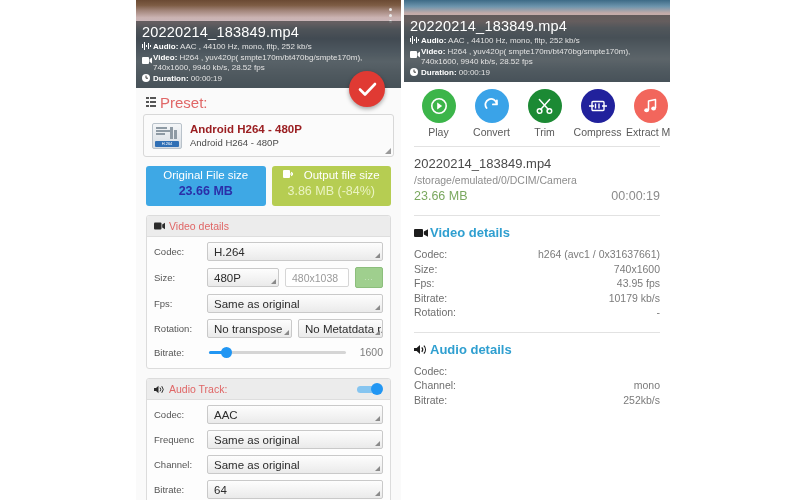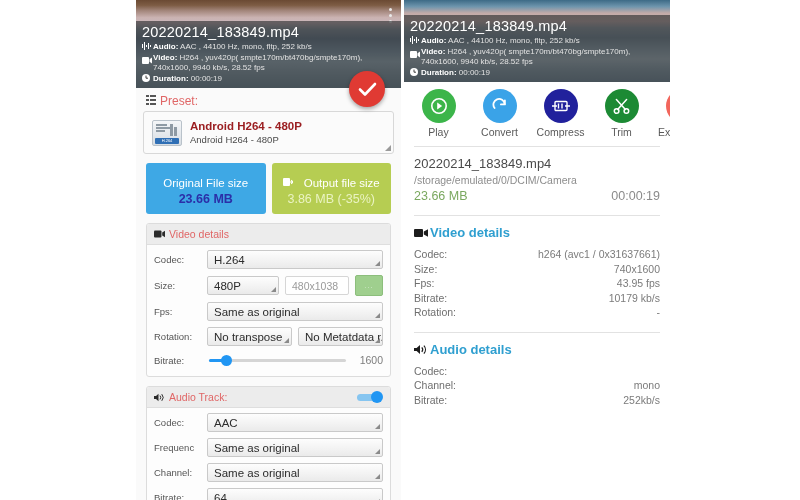--- a/index.html
+++ b/index.html
@@ -72,21 +72,21 @@
     width: 36px; height: 36px; border-radius: 50%;
     background:#e03a33; box-shadow: 0 2px 4px rgba(0,0,0,.35);
     display:flex; align-items:center; justify-content:center; z-index: 5;
   }
   .fab svg { display:block; }
 
   
   .section-wrap { padding: 0 7px; box-sizing: border-box; }
   .preset-head {
     display:flex; align-items:center; gap:4px;
-    padding: 6px 3px 3px 3px; font-size: 12px; color:#e06666;
+    padding: 6px 3px 3px 3px; font-size: 15px; color:#e06666;
   }
   .preset-head .ico { color:#555; font-size: 10px; line-height:1; }
   .preset-card {
     background:#fbfbfb; border:1px solid #d8d8d8; border-radius:3px;
     display:flex; align-items:center; gap:8px;
     padding: 7px 8px; position: relative; min-height: 38px;
     box-sizing: border-box;
   }
   .preset-icon {
     width: 30px; height: 26px; flex:0 0 auto; position: relative;
@@ -101,21 +101,21 @@
   .preset-title { font-size: 11.5px; font-weight: bold; color:#9b1f22; line-height: 14px; }
   .preset-sub { font-size: 9.5px; color:#4a4a4a; line-height: 13px; }
   .corner-tri {
     position:absolute; right:2px; bottom:2px; width:0; height:0;
     border-left: 6px solid transparent; border-bottom: 6px solid #9a9a9a;
   }
 
   
   .chips { display:flex; gap:6px; padding: 9px 3px 9px 3px; }
   .chip {
-    flex: 1 1 0; border-radius: 3px; text-align:center; padding: 13px 2px 6px 2px;
+    flex: 1 1 0; border-radius: 3px; text-align:center; padding: 2px 2px 6px 2px;
     box-sizing:border-box;
   }
   .chip-orig { background:#3ea8e5; }
   .chip-out  { background:#b6cd52; }
   .chip-l1 { font-size: 11.5px; color:#ffffff; line-height:15px; }
   .chip-l2 { font-size: 12.5px; font-weight: bold; line-height:17px; }
   .chip-orig .chip-l2 { color:#2b2fa8; }
   .chip-out  .chip-l2 { color:#eaf3c2; font-weight: normal; }
   .chip-out .chip-l1 { display:flex; align-items:center; justify-content:center; gap:11px; }
   .chip-out .chip-l1 .ico { font-size:10px; }
@@ -168,21 +168,21 @@
 
   
   .slider-wrap { flex: 1 1 auto; position: relative; height: 16px; display:flex; align-items:center; }
   .slider-track { position:absolute; left:2px; right:0; height: 3px; background:#d5d5d5; border-radius:2px; }
   .slider-fill  { position:absolute; left:2px; width: 18px; height: 3px; background:#2196f3; border-radius:2px; }
   .slider-knob  { position:absolute; left: 14px; width: 11px; height: 11px; border-radius:50%; background:#2196f3; }
   .slider-val { flex:0 0 auto; font-size: 10.5px; color:#7d7d7d; padding-left: 8px; }
 
   
   .actions {
-    display:flex; padding: 7px 0 2px 10px; gap: 12px; box-sizing:border-box;
+    display:flex; padding: 7px 0 2px 10px; gap: 4px; box-sizing:border-box;
   }
   .action { flex: 0 0 auto; width: 49px; text-align:center; }
   .action .circle {
     width: 34px; height: 34px; border-radius:50%; margin: 0 auto 2px auto;
     display:flex; align-items:center; justify-content:center;
   }
   .action .lbl { font-size: 10.5px; color:#5a5a5a; line-height: 14px; white-space: nowrap; }
   .action.clip { overflow:hidden; }
 
   .hr { height:1px; background:#e2e2e2; margin: 5px 10px 0 10px; }
@@ -302,21 +302,21 @@
         <div class="chip chip-out">
           <div class="chip-l1">
             <span class="ico">
               <svg width="10" height="10" viewBox="0 0 10 10">
                   <rect x="0" y="1" width="7" height="8" rx="1" fill="#fff"></rect>
                   <path d="M6 5h4M8.2 3.2L10 5 8.2 6.8" stroke="#fff" stroke-width="1.2" fill="none"></path>
                 </svg>
             </span>
             <span>Output file size</span>
           </div>
-          <div class="chip-l2">3.86 MB (-35%)</div>
+          <div class="chip-l2">3.86 MB (-84%)</div>
         </div>
       </div>
 
       <div class="card">
         <div class="card-head">
           <span class="ico">
             <svg width="11" height="8" viewBox="0 0 11 8">
                 <rect x="0" y="0.5" width="7.5" height="7" rx="1" fill="#2b2b2b"></rect>
                 <path d="M8.2 2.6L11 0.8v6.4L8.2 5.4z" fill="#2b2b2b"></path>
               </svg>
@@ -446,38 +446,38 @@
         <div class="circle" style="background:#3aa3e8">
           <svg width="17" height="17" viewBox="0 0 17 17">
               <path d="M13.6 6.2A5.6 5.6 0 103.6 10" stroke="#fff" stroke-width="1.8" fill="none" stroke-linecap="round"></path>
               <path d="M13.9 2.4v4h-4" stroke="#fff" stroke-width="1.8" fill="none" stroke-linecap="round" stroke-linejoin="round"></path>
             </svg>
         </div>
         <div class="lbl">Convert</div>
       </div>
 
       <div class="action">
-        <div class="circle" style="background:#21219c">
-          <svg width="18" height="16" viewBox="0 0 18 16">
-              <rect x="3" y="3.5" width="12" height="9" rx="1" fill="none" stroke="#fff" stroke-width="1.4"></rect>
-              <path d="M0 8h5M13 8h5M6.5 5.5v5M10 5.5v5" stroke="#fff" stroke-width="1.4"></path>
-            </svg>
-        </div>
-        <div class="lbl">Compress</div>
-      </div>
-
-      <div class="action">
         <div class="circle" style="background:#1c8a34">
           <svg width="17" height="17" viewBox="0 0 17 17">
               <circle cx="3.6" cy="13" r="2.3" fill="none" stroke="#fff" stroke-width="1.5"></circle>
               <circle cx="13.4" cy="13" r="2.3" fill="none" stroke="#fff" stroke-width="1.5"></circle>
               <path d="M4.6 11.4L13.6 1.6M12.4 11.4L3.4 1.6" stroke="#fff" stroke-width="1.5" stroke-linecap="round"></path>
             </svg>
         </div>
         <div class="lbl">Trim</div>
+      </div>
+
+      <div class="action">
+        <div class="circle" style="background:#21219c">
+          <svg width="18" height="16" viewBox="0 0 18 16">
+              <rect x="3" y="3.5" width="12" height="9" rx="1" fill="none" stroke="#fff" stroke-width="1.4"></rect>
+              <path d="M0 8h5M13 8h5M6.5 5.5v5M10 5.5v5" stroke="#fff" stroke-width="1.4"></path>
+            </svg>
+        </div>
+        <div class="lbl">Compress</div>
       </div>
 
       <div class="action">
         <div class="circle" style="background:#f2665c">
           <svg width="15" height="16" viewBox="0 0 15 16">
               <path d="M5.5 12V3l7-1.4V10" stroke="#fff" stroke-width="1.5" fill="none" stroke-linejoin="round"></path>
               <ellipse cx="3.6" cy="12.2" rx="2.4" ry="2" fill="#fff"></ellipse>
               <ellipse cx="10.6" cy="10.5" rx="2.4" ry="2" fill="#fff"></ellipse>
             </svg>
         </div>

